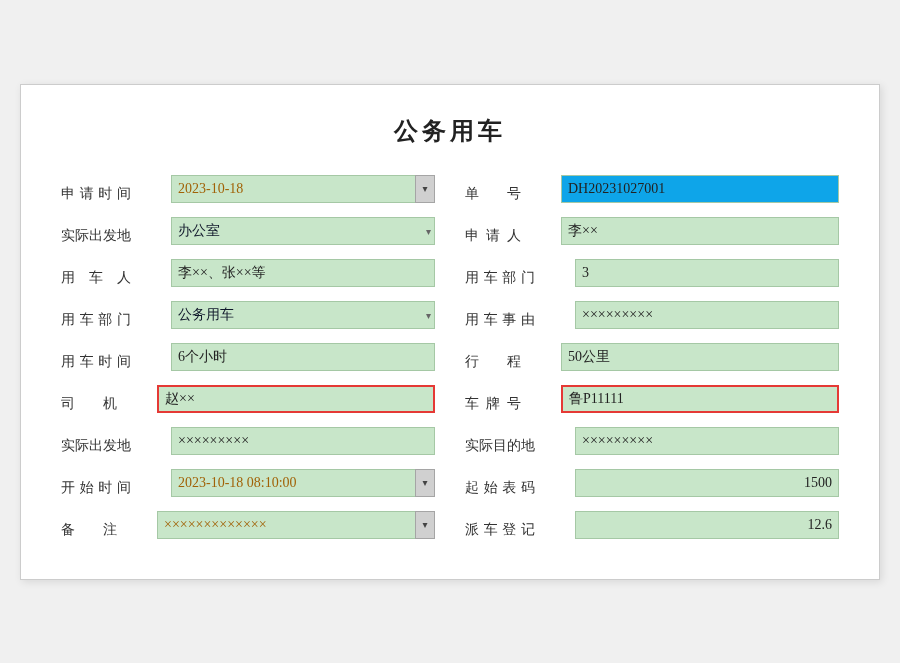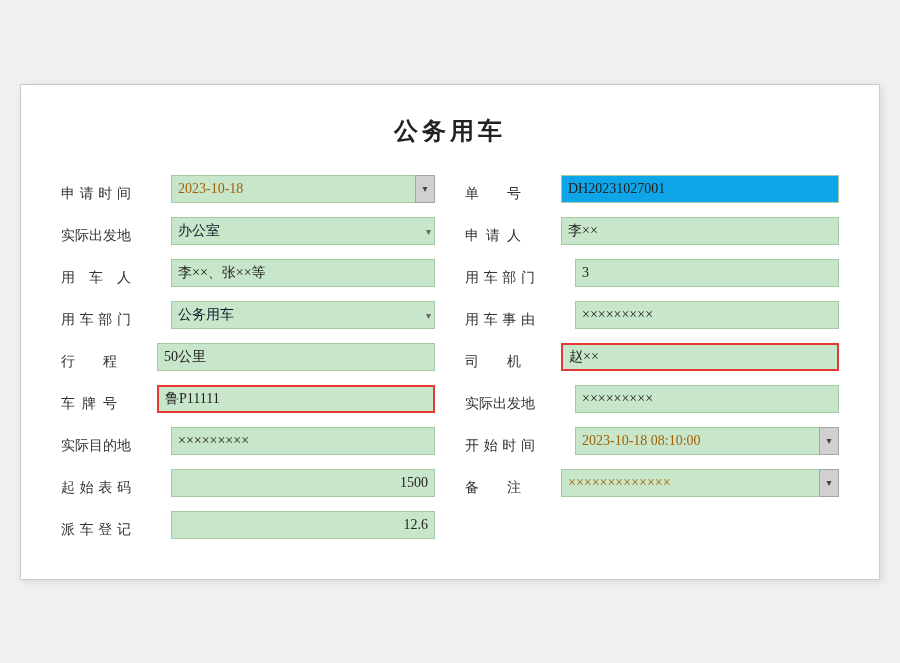--- a/index.html
+++ b/index.html
@@ -231,20 +231,25 @@
         <span class="select-arrow">▾</span>
       </div>
     </div>
 
     <div class="form-row">
       <span class="form-label label-wide">用车事由</span>
       <span class="colon"></span>
       <input type="text" class="form-input" value="×××××××××" style="">
     </div>
 
+    <div class="form-row">
+      <span class="form-label label-wide">用车时间</span>
+      <span class="colon"></span>
+      <input type="text" class="form-input" value="6个小时" style="">
+    </div>
 
     <div class="form-row">
       <span class="form-label" style="display:inline-flex;width:56px;justify-content:space-between;">
         <span>行</span>
         <span>&nbsp;&nbsp;&nbsp;&nbsp;&nbsp;</span>
         <span>程</span>
       </span>
       <span class="colon"></span>
       <input type="text" class="form-input" value="50公里" style="">
     </div>

